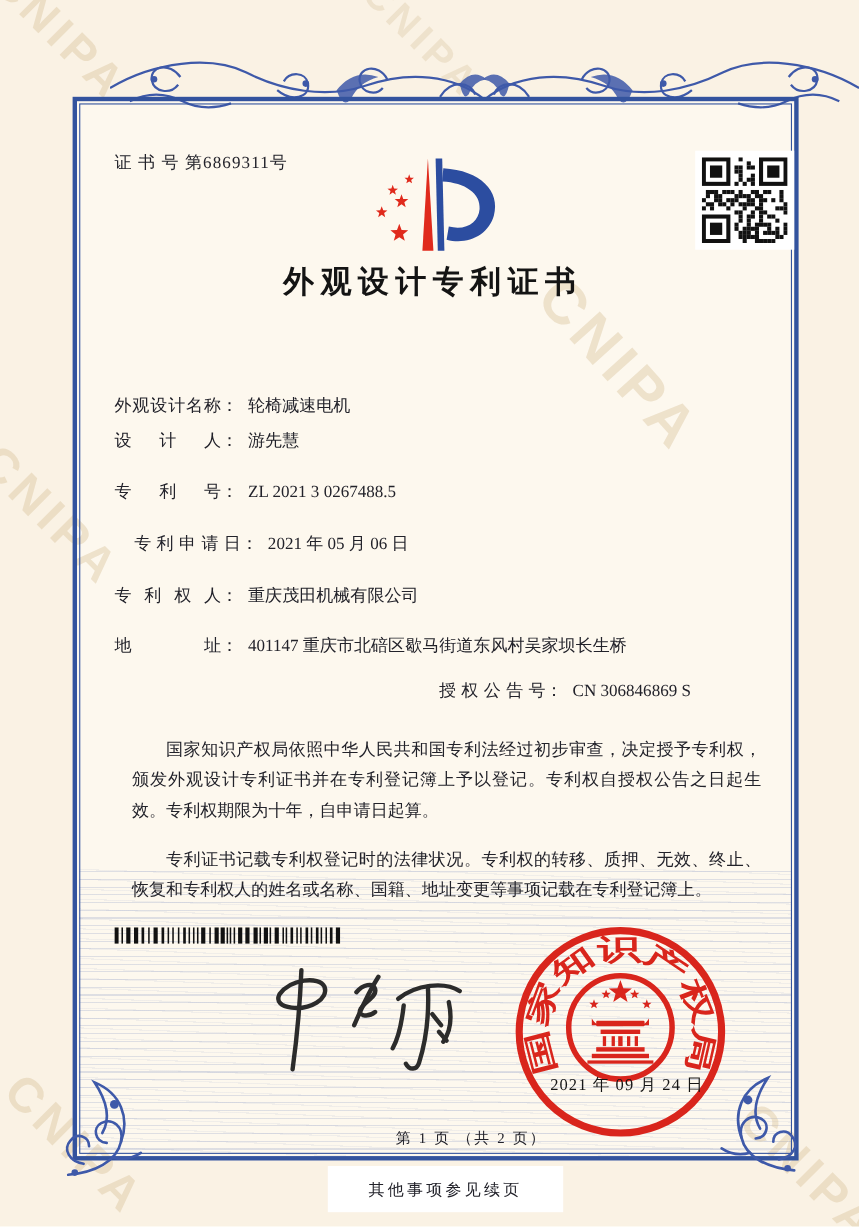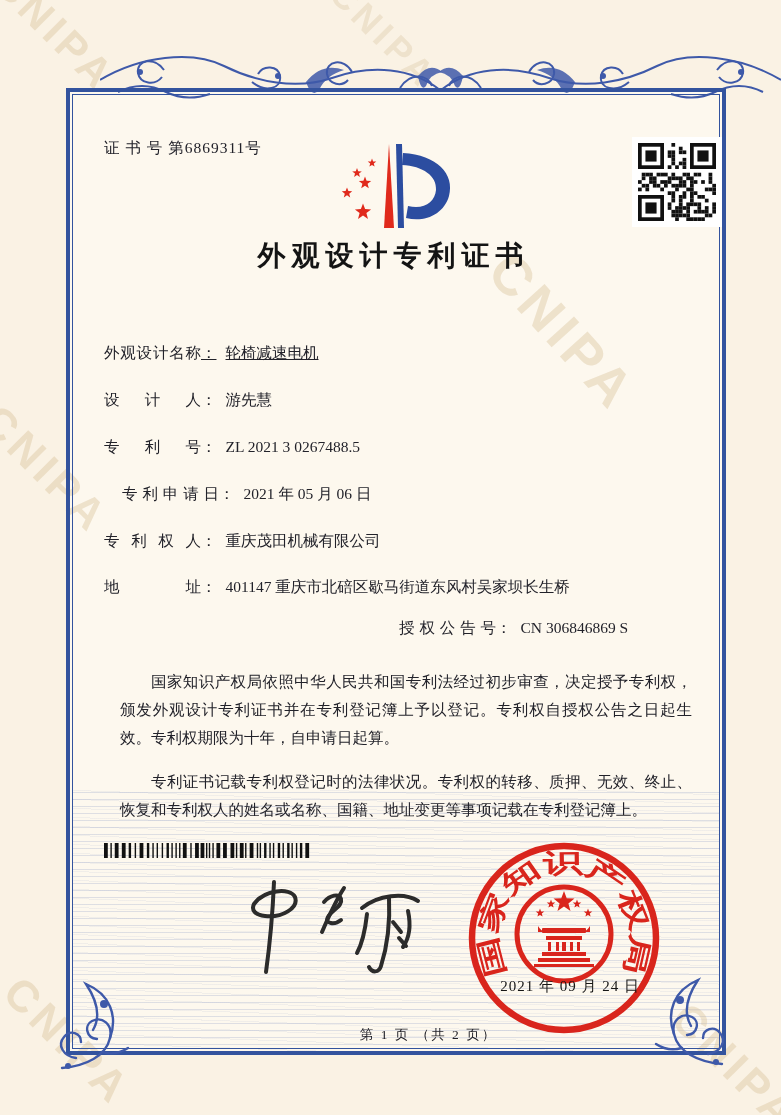--- a/index.html
+++ b/index.html
@@ -253,21 +253,21 @@
         <rect x="48.285714285714285" y="74.28571428571429" width="3.7142857142857144" height="3.7142857142857144" fill="#111"></rect>
         <rect x="52" y="74.28571428571429" width="3.7142857142857144" height="3.7142857142857144" fill="#111"></rect>
         <rect x="55.714285714285715" y="74.28571428571429" width="3.7142857142857144" height="3.7142857142857144" fill="#111"></rect>
         <rect x="59.42857142857143" y="74.28571428571429" width="3.7142857142857144" height="3.7142857142857144" fill="#111"></rect>
         <rect x="63.142857142857146" y="74.28571428571429" width="3.7142857142857144" height="3.7142857142857144" fill="#111"></rect>
       </svg>
   </div>
 
   <div class="title">外观设计专利证书</div>
 
-  <div class="frow" style="top:343px;text-decoration:underline;">
+  <div class="frow" style="top:359px;">
     <span class="flabel">外观设计名称</span><span>：</span><span class="fvalue">轮椅减速电机</span>
   </div>
   <div class="frow" style="top:390px;">
     <span class="flabel">设计人</span><span>：</span><span class="fvalue">游先慧</span>
   </div>
   <div class="frow" style="top:437px;">
     <span class="flabel">专利号</span><span>：</span><span class="fvalue">ZL 2021 3 0267488.5</span>
   </div>
   <div class="frow" style="top:484px;margin-left:18px;">
     <span class="flabel">专利申请日</span><span>：</span><span class="fvalue">2021 年 05 月 06 日</span>
@@ -376,14 +376,15 @@
     <polygon points="102.0,51.0 104.7,58.3 112.5,58.6 106.4,63.4 108.5,70.9 102.0,66.6 95.5,70.9 97.6,63.4 91.5,58.6 99.3,58.3" fill="#D9251C"></polygon>
         <polygon points="78.0,68.5 79.1,71.5 82.3,71.6 79.8,73.6 80.6,76.6 78.0,74.9 75.4,76.6 76.2,73.6 73.7,71.6 76.9,71.5" fill="#D9251C"></polygon>
         <polygon points="89.0,59.5 90.1,62.5 93.3,62.6 90.8,64.6 91.6,67.6 89.0,65.9 86.4,67.6 87.2,64.6 84.7,62.6 87.9,62.5" fill="#D9251C"></polygon>
         <polygon points="115.0,59.5 116.1,62.5 119.3,62.6 116.8,64.6 117.6,67.6 115.0,65.9 112.4,67.6 113.2,64.6 110.7,62.6 113.9,62.5" fill="#D9251C"></polygon>
         <polygon points="126.0,68.5 127.1,71.5 130.3,71.6 127.8,73.6 128.6,76.6 126.0,74.9 123.4,76.6 124.2,73.6 121.7,71.6 124.9,71.5" fill="#D9251C"></polygon>
       </g>
   </svg>
   <div class="sealdate">2021 年 09 月 24 日</div>
 
   <div class="pagefoot">第 1 页 （共 2 页）</div>
+  <div class="tab">其他事项参见续页</div>
 
 </div>
 
 </body></html>

